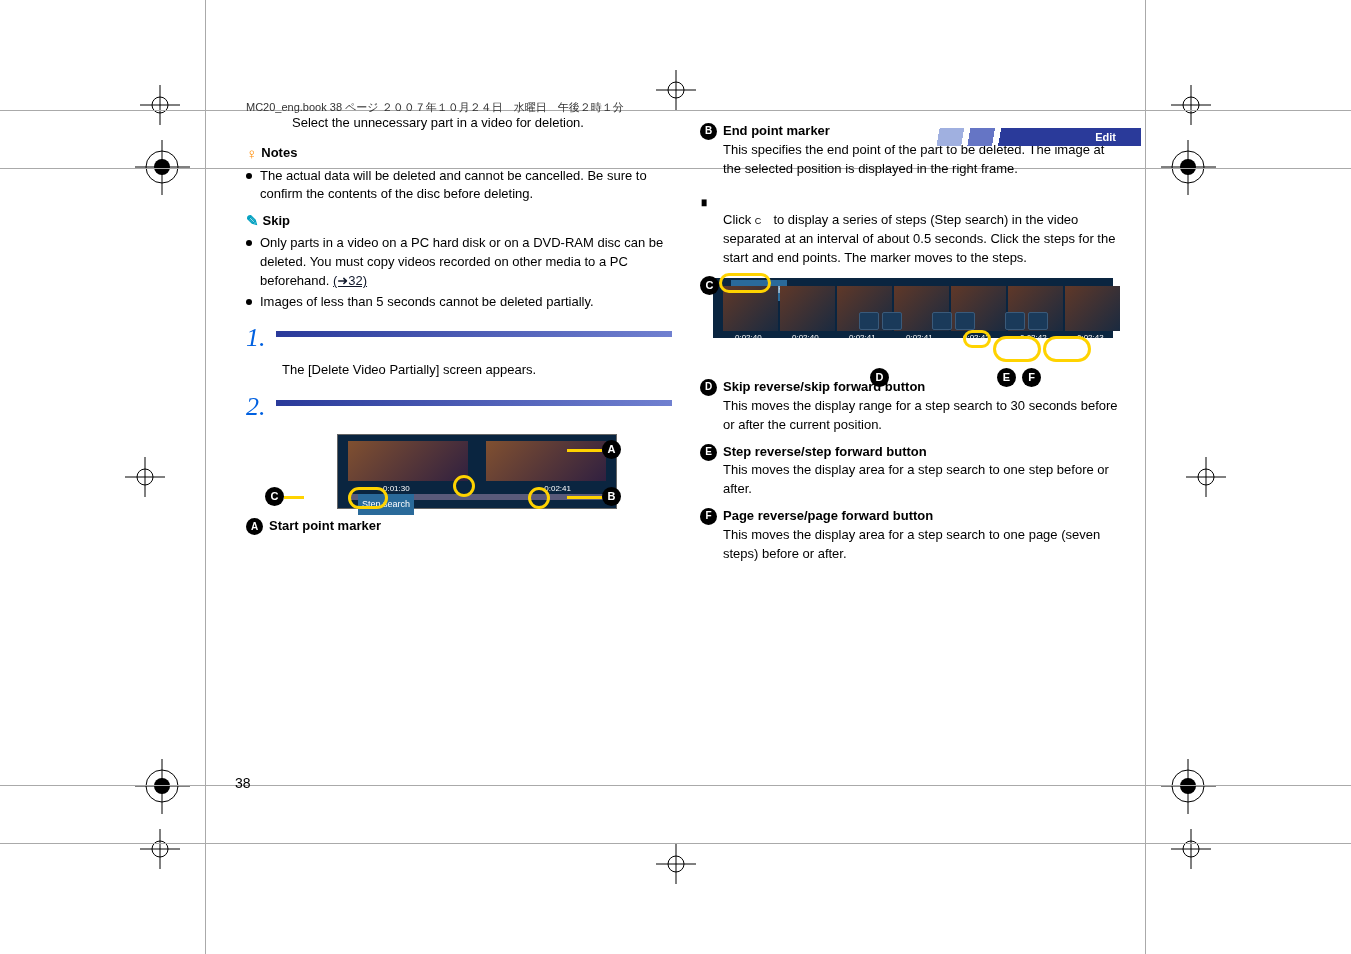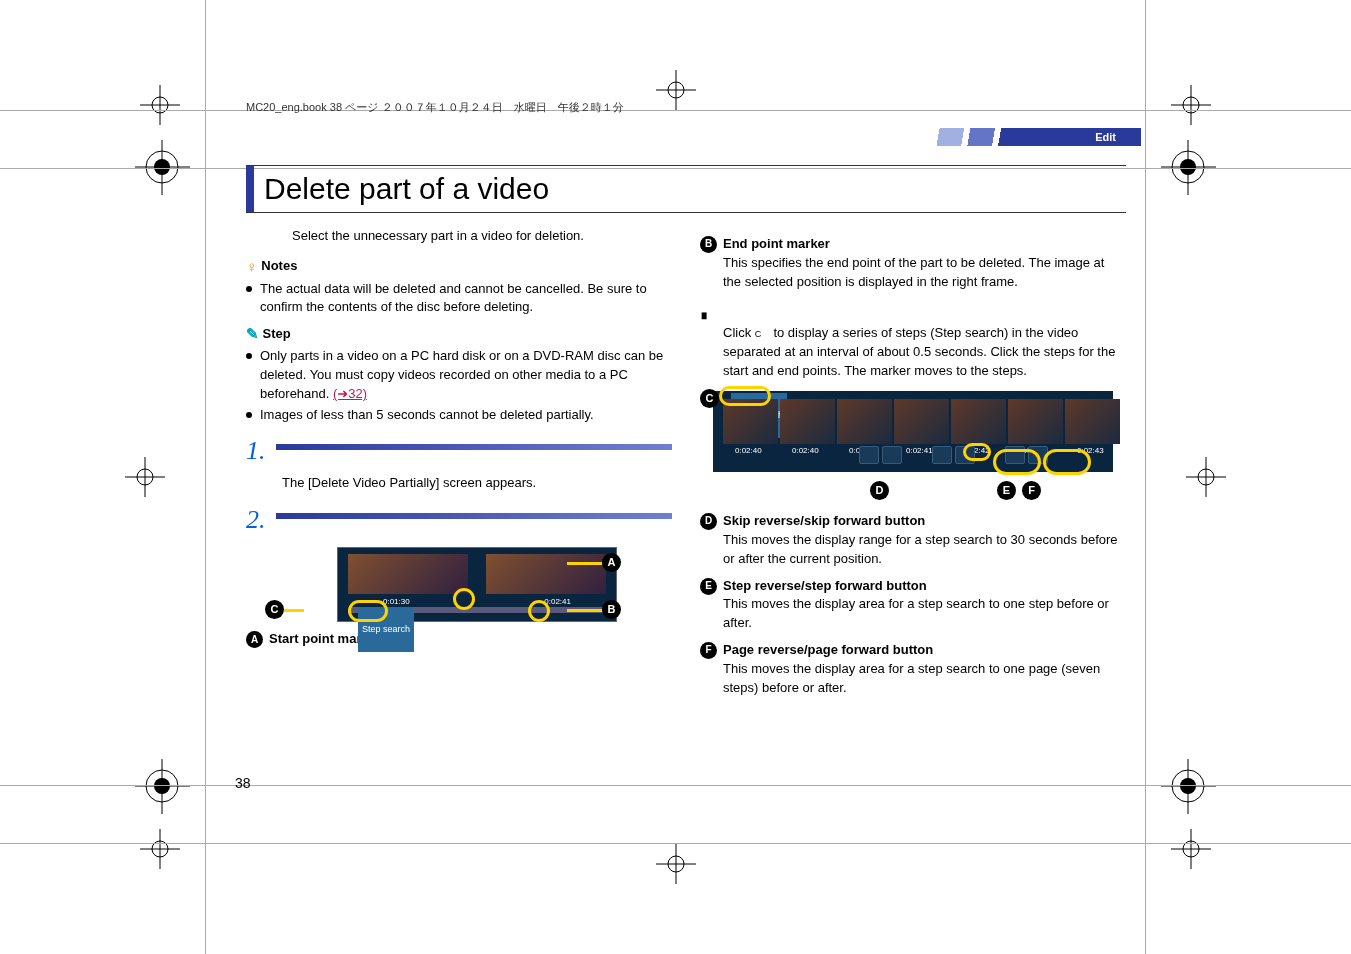--- a/index.html
+++ b/index.html
@@ -12,44 +12,44 @@
   .title-wrap::before { content:""; position:absolute; left:0; top:0; bottom:0; width:8px; background:#2a3a9a; }
   .title { font-size: 30px; font-weight: normal; }
   .columns { display: flex; gap: 28px; margin-top: 14px; }
   .col { width: 50%; font-size: 13px; line-height: 1.45; }
   .intro { margin-bottom: 10px; margin-left: 46px; }
   .notes-hd, .tips-hd { font-weight: bold; color: #000; display: flex; align-items: center; gap: 4px; margin-top: 6px; }
   .notes-hd .ico { color: #ff8a00; font-size: 15px; }
   .tips-hd .ico { color: #00a0c0; font-size: 15px; }
   .bullet { display: flex; gap: 8px; margin-top: 2px; }
   .bullet .dot { width: 6px; height: 6px; background: #000; border-radius: 50%; margin-top: 6px; flex-shrink: 0; }
-  .link { color: #be185d; text-decoration: underline; }
+  .link { color: #0f172a; text-decoration: underline; }
   .step { display: flex; gap: 10px; margin-top: 14px; }
   .step-num { font-family: 'Times New Roman', serif; font-style: italic; font-size: 26px; color: #0060e0; line-height: 1; }
   .step-body { flex: 1; }
   .step-bar { height: 6px; background: linear-gradient(to right, #2a3a9a, #7080d0); margin-top: 6px; }
   .caption { margin-top: 10px; margin-left: 36px; }
   .image-box { margin: 14px auto 8px; width: 280px; height: 75px; background: #0a2540; position: relative; border:1px solid #666; }
   .image-box .slider { position:absolute; left:10px; right:10px; bottom:8px; height:6px; background:#5a5a7a; border-radius:3px;}
   .image-box .frame { position:absolute; top:6px; width:120px; height:40px; background:linear-gradient(135deg,#805030,#302040);}
   .image-box .frame.f1 { left:10px;}
   .image-box .frame.f2 { right:10px;}
   .y-ring { position:absolute; width:22px; height:22px; border:3px solid #ffd300; border-radius:50%;}
   .y-line { position:absolute; width:35px; height:3px; background:#ffd300;}
   .callout { position:absolute; width:19px; height:19px; background:#000; color:#fff; border-radius:50%; font-size:11px; font-weight:bold; display:flex; align-items:center; justify-content:center;}
   .sub-hd { font-weight: bold; display: flex; gap: 6px; margin-top: 8px; }
   .sub-hd .lbl { width: 17px; height: 17px; background: #000; color: #fff; border-radius: 50%; font-size: 10px; display: flex; align-items: center; justify-content: center; flex-shrink: 0; margin-top: 1px;}
   .sub-body { margin-left: 23px; }
   .sq { font-size: 13px; }
-  .image-box2 { margin: 10px auto 6px; width: 400px; height: 81px; background: #0a2540; position: relative; }
+  .image-box2 { margin: 10px auto 6px; width: 400px; height: 60px; background: #0a2540; position: relative; }
   .image-box2 .thumb { position:absolute; top:8px; width:55px; height:45px; background:linear-gradient(135deg,#603828,#1a2a40);}
   .image-box2 .tbar { position:absolute; bottom:6px; left:100px; right:20px; height:20px; display:flex; gap:30px; justify-content:center;}
   .image-box2 .btnset { display:flex; gap:3px;}
   .image-box2 .btn { width:20px; height:18px; background:#1a3a5a; border:1px solid #3a5a7a; border-radius:2px;}
-  .step-label { position:absolute; top:2px; left:18px; font-size:9px; color:#fff; background:#2a6a9a; padding:16px 4px;}
+  .step-label { position:absolute; top:2px; left:18px; font-size:9px; color:#fff; background:#2a6a9a; padding:4px 4px;}
   .ts { position:absolute; top:54px; font-size:8px; color:#fff;}
   .page-num { position: absolute; left: 235px; top: 775px; font-size: 14px; }
   
   .reg { position: absolute; width: 40px; height: 40px; }
   .reg svg { width: 100%; height: 100%; }
   .reg.tl { left: 140px; top: 85px; }
   .reg.tr { right: 140px; top: 85px; }
   .reg.bl { left: 140px; bottom: 85px; }
   .reg.br { right: 140px; bottom: 85px; }
   .reg.ml { left: 125px; top: 50%; transform: translateY(-50%);}
@@ -136,41 +136,38 @@
 <div class="hline" style="left:0;right:0;bottom:110px"></div>
 <div class="hline" style="left:0;right:0;top:168px"></div>
 <div class="hline" style="left:0;right:0;bottom:168px"></div>
 <div class="vline" style="top:0;bottom:0;left:205px"></div>
 <div class="vline" style="top:0;bottom:0;right:205px"></div>
 
 <div class="page">
   <div class="header-line">MC20_eng.book  38 ページ  ２００７年１０月２４日　水曜日　午後２時１分</div>
   <div class="section-tab">Edit</div>
 
-  <div class="title-wrap">
-    <h1 class="title">Delete part of a video</h1>
-  </div>
 
   <div class="columns">
 
     <div class="col">
       <p class="intro">Select the unnecessary part in a video for deletion.</p>
 
       <div class="notes-hd">
         <span class="ico">♀</span>
         <span>Notes</span>
       </div>
       <div class="bullet">
           <span class="dot"></span>
           <span>The actual data will be deleted and cannot be cancelled. Be sure to confirm the contents of the disc before deleting.</span>
         </div>
 
       <div class="tips-hd">
         <span class="ico">✎</span>
-        <span>Step</span>
+        <span>Skip</span>
       </div>
       <div class="bullet">
           <span class="dot"></span>
           <span><span>Only parts in a video on a PC hard disk or on a DVD-RAM disc can be deleted. You must copy videos recorded on other media to a PC beforehand. </span><span class="link">(➜32)</span></span>
         </div>
       <div class="bullet">
           <span class="dot"></span>
           <span>Images of less than 5 seconds cannot be deleted partially.</span>
         </div>
 

